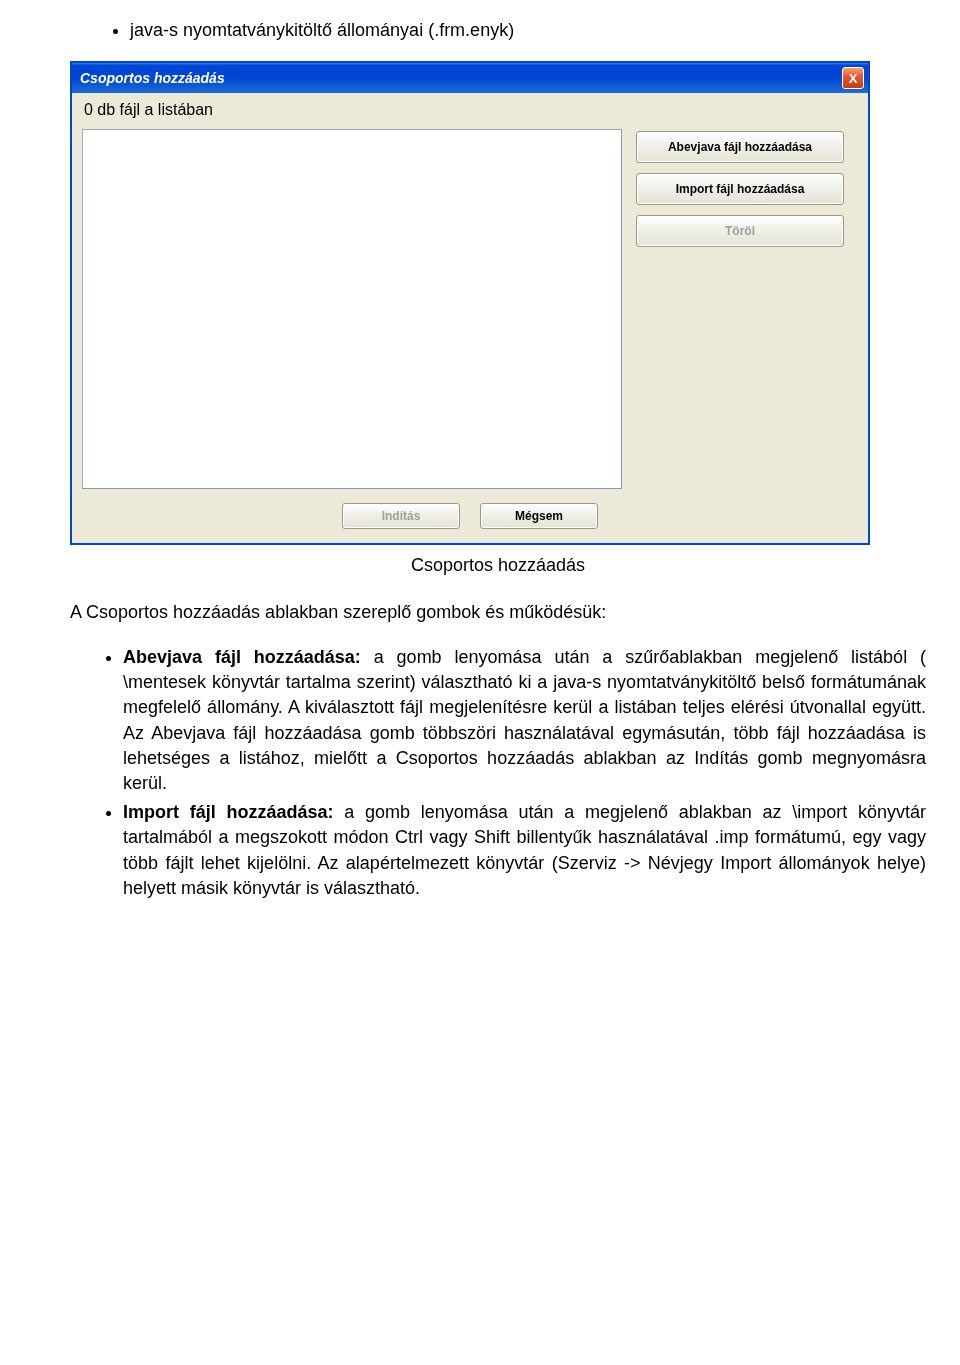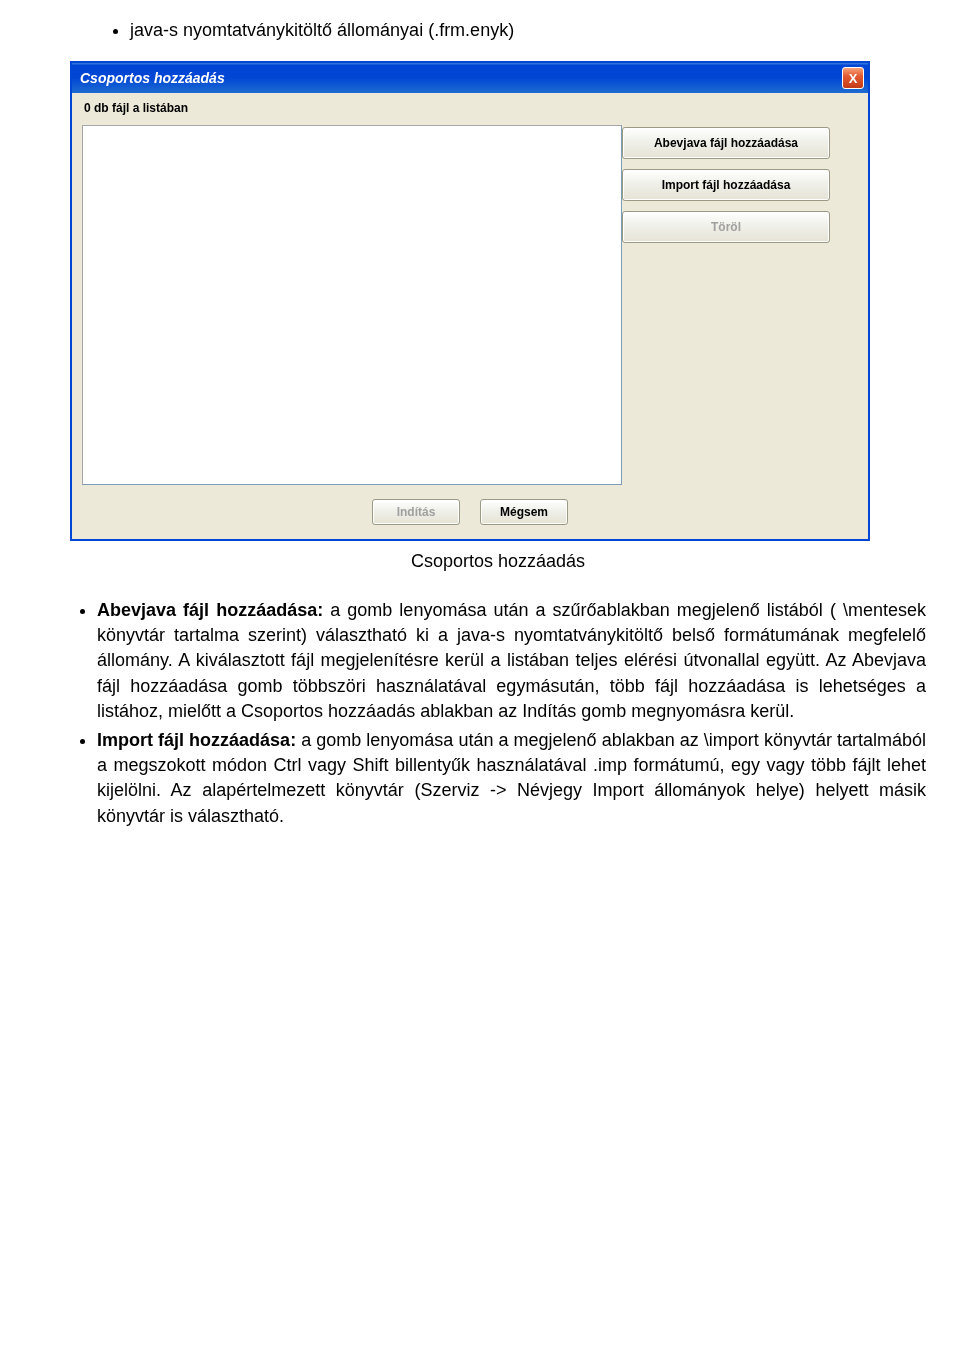--- a/index.html
+++ b/index.html
@@ -58,26 +58,27 @@
     display: flex;
     align-items: center;
     justify-content: center;
     cursor: pointer;
   }
   .dialog-body {
     background: #ece9d8;
     padding: 6px 10px 10px 10px;
   }
   .count-label {
-    font-size: 12px;
-    font-weight: bold;
+    font-size: 16px;
+    font-weight: normal;
     padding: 2px 2px 10px 2px;
   }
   .content-row {
     display: flex;
+    gap: 14px;
   }
   .listbox {
     width: 540px;
     height: 360px;
     background: #fff;
     border: 1px solid #7f9db9;
     border-top-color: #a7a6aa;
     border-left-color: #a7a6aa;
   }
   .btn-col {
@@ -102,36 +103,36 @@
     color: #a0a0a0;
     cursor: default;
   }
   .bottom-row {
     display: flex;
     justify-content: center;
     gap: 20px;
     padding: 14px 0 4px 0;
   }
   .win-btn.small {
-    width: 88px;
+    width: 118px;
     height: 26px;
     font-weight: bold;
   }
   .caption {
     text-align: center;
     font-size: 18px;
     margin: 6px 0 26px 0;
   }
   .para {
     font-size: 18px;
     margin: 0 0 22px 0;
   }
   .desc-list {
     list-style: disc;
-    margin: 0 0 0 27px;
+    margin: 0 0 0 53px;
     padding: 0;
   }
   .desc-list li {
     font-size: 18px;
     text-align: justify;
     margin-bottom: 4px;
     line-height: 1.4;
   }
   .desc-list li b {
     font-weight: bold;
@@ -166,20 +167,21 @@
         <div class="bottom-row">
           <button class="win-btn small disabled">Indítás</button>
           <button class="win-btn small">Mégsem</button>
         </div>
       </div>
     </div>
   </div>
 
   <div class="caption">Csoportos hozzáadás</div>
 
+  <p class="para">A Csoportos hozzáadás ablakban szereplő gombok és működésük:</p>
 
   <ul class="desc-list">
     <li>
       <b>Abevjava fájl hozzáadása: </b><span>a gomb lenyomása után a szűrőablakban megjelenő listából ( \mentesek könyvtár tartalma szerint) választható ki a java-s nyomtatványkitöltő belső formátumának megfelelő állomány. A kiválasztott fájl megjelenítésre kerül a listában teljes elérési útvonallal együtt. Az Abevjava fájl hozzáadása gomb többszöri használatával egymásután, több fájl hozzáadása is lehetséges a listához, mielőtt a Csoportos hozzáadás ablakban az Indítás gomb megnyomásra kerül.</span>
     </li>
     <li>
       <b>Import fájl hozzáadása: </b><span>a gomb lenyomása után a megjelenő ablakban az \import könyvtár tartalmából a megszokott módon Ctrl vagy Shift billentyűk használatával .imp formátumú, egy vagy több fájlt lehet kijelölni. Az alapértelmezett könyvtár (Szerviz -&gt; Névjegy Import állományok helye) helyett másik könyvtár is választható.</span>
     </li>
   </ul>
 

